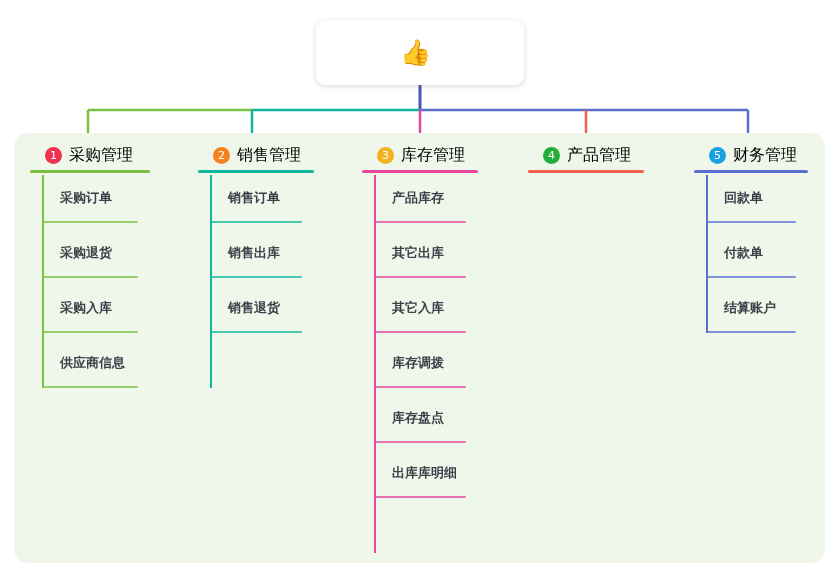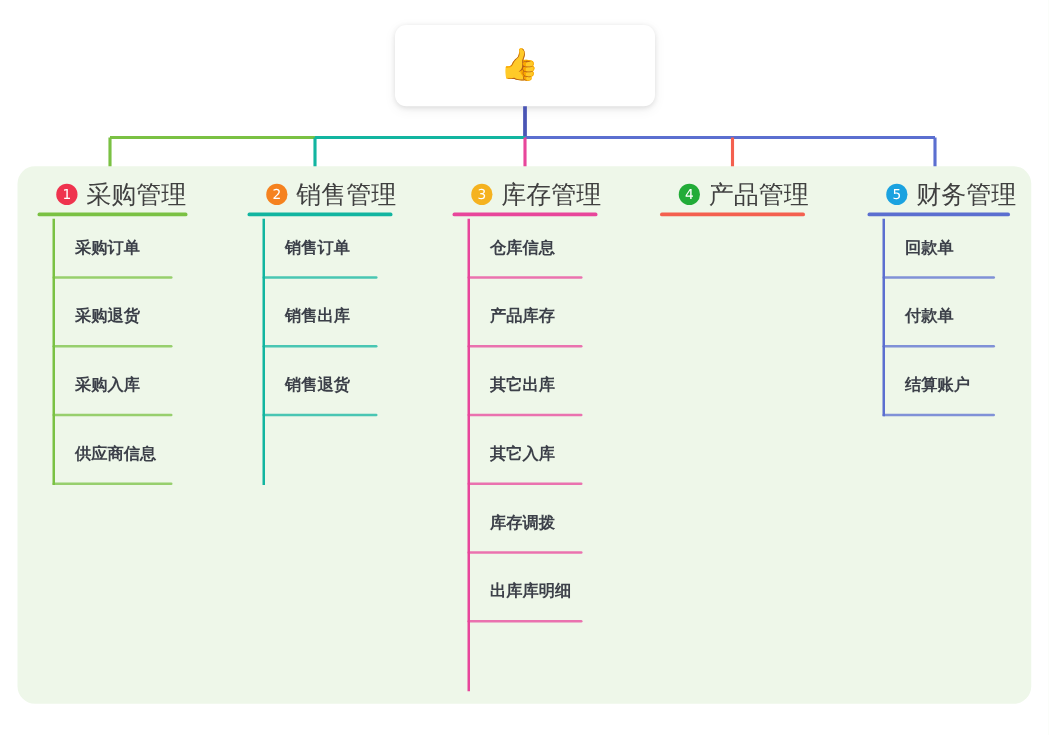--- a/index.html
+++ b/index.html
@@ -33,21 +33,21 @@
 
   
   .col{position:absolute;top:140px;}
   .col-head{position:relative;height:30px;display:flex;align-items:center;padding-left:15px;}
   .badge{
     width:17px;height:17px;border-radius:50%;
     display:flex;align-items:center;justify-content:center;
     color:#fff;font-size:11px;line-height:1;margin-right:7px;flex:0 0 auto;
     font-family:"DejaVu Sans",sans-serif;
   }
-  .col-title{font-size:20px;color:#404040;white-space:nowrap;font-family:Liberation Serif, serif;}
+  .col-title{font-size:16px;color:#000000;white-space:nowrap;font-family:Liberation Serif, serif;}
   .head-rule{position:absolute;left:0;height:3px;border-radius:2px;}
 
   .col-body{position:relative;margin-top:5px;}
   .spine{position:absolute;left:12px;top:0;width:2px;}
   .item{position:relative;height:55px;font-weight:bold;}
   .item-label{
     position:absolute;left:30px;top:14px;
     font-size:13px;color:#3c4049;white-space:nowrap;
   }
   .item-rule{position:absolute;left:12px;bottom:7px;height:2px;border-radius:1px;}
@@ -126,37 +126,37 @@
       </div>
       <div class="col" style="left: 362px; width: 116px;">
         <div class="col-head">
           <span class="badge" style="background: rgb(245, 178, 31);">3</span>
           <span class="col-title">库存管理</span>
           <div class="head-rule" style="background: rgb(232, 70, 155); width: 116px; bottom: -3px;"></div>
         </div>
         <div class="col-body" style="height: 385px;">
           <div class="spine" style="background: rgb(232, 70, 155); height: 378px;"></div>
           <div class="item">
-            <span class="item-label">仓库信息</span>
-            <div class="item-rule" style="background: rgb(232, 70, 155); opacity: 0.75; width: 92px;"></div>
-          </div>
-          <div class="item">
             <span class="item-label">产品库存</span>
             <div class="item-rule" style="background: rgb(232, 70, 155); opacity: 0.75; width: 92px;"></div>
           </div>
           <div class="item">
             <span class="item-label">其它出库</span>
             <div class="item-rule" style="background: rgb(232, 70, 155); opacity: 0.75; width: 92px;"></div>
           </div>
           <div class="item">
             <span class="item-label">其它入库</span>
             <div class="item-rule" style="background: rgb(232, 70, 155); opacity: 0.75; width: 92px;"></div>
           </div>
           <div class="item">
             <span class="item-label">库存调拨</span>
+            <div class="item-rule" style="background: rgb(232, 70, 155); opacity: 0.75; width: 92px;"></div>
+          </div>
+          <div class="item">
+            <span class="item-label">库存盘点</span>
             <div class="item-rule" style="background: rgb(232, 70, 155); opacity: 0.75; width: 92px;"></div>
           </div>
           <div class="item">
             <span class="item-label">出库库明细</span>
             <div class="item-rule" style="background: rgb(232, 70, 155); opacity: 0.75; width: 92px;"></div>
           </div>
         </div>
       </div>
       <div class="col" style="left: 528px; width: 116px;">
         <div class="col-head">

